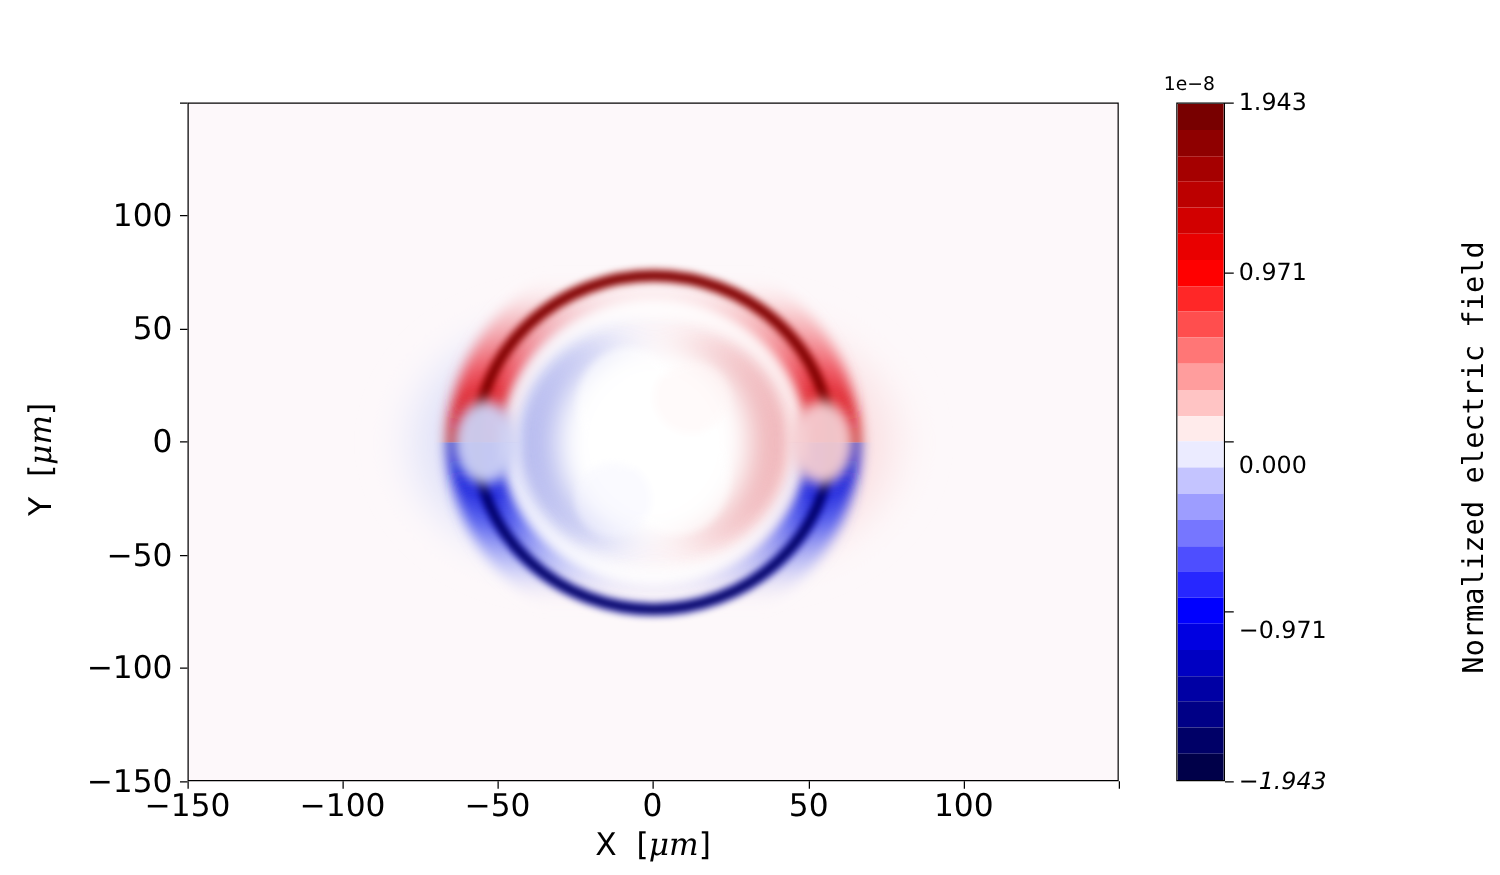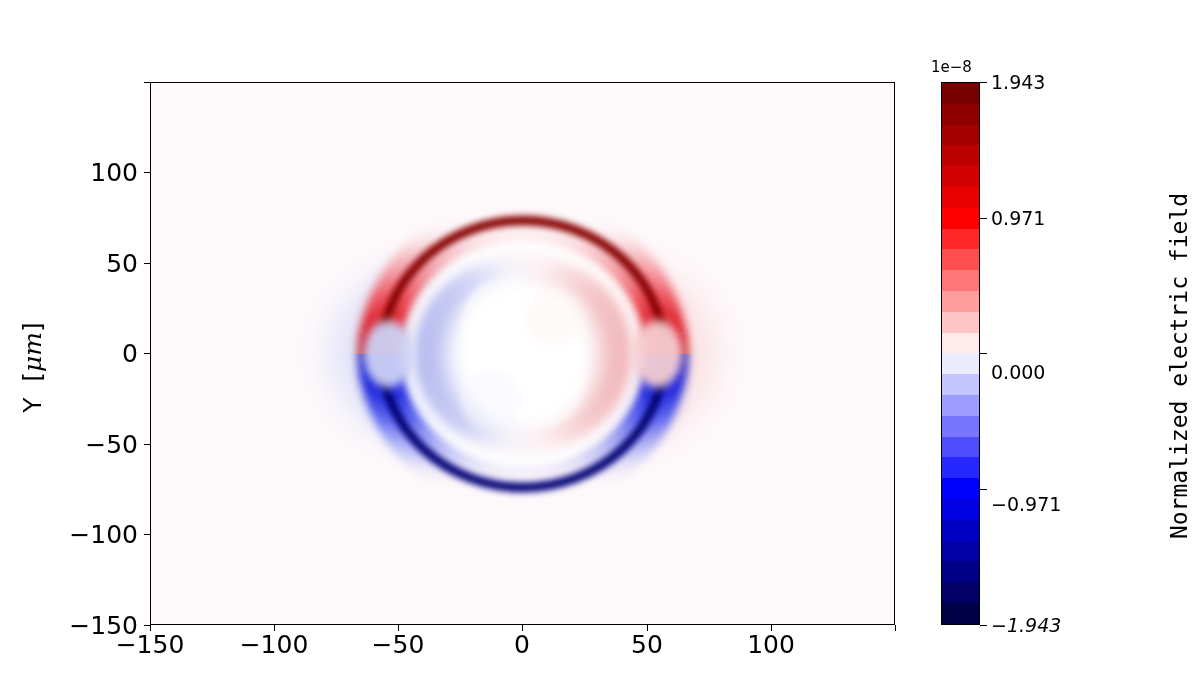--- a/index.html
+++ b/index.html
@@ -226,20 +226,21 @@
   <div class="tick y" style="top:534px;"></div>
   <div class="tick y" style="top:625px;"></div>
 
   <div class="ticklabel y" style="top:172px;">100</div>
   <div class="ticklabel y" style="top:263px;">50</div>
   <div class="ticklabel y" style="top:353px;">0</div>
   <div class="ticklabel y" style="top:444px;">−50</div>
   <div class="ticklabel y" style="top:534px;">−100</div>
   <div class="ticklabel y" style="top:625px;">−150</div>
 
+  <div class="xlabel"><span>X  [</span><span class="mathit">μm</span><span>]</span></div>
 
   <div class="ylabel"><span>Y  [</span><span class="mathit">μm</span><span>]</span></div>
 
   <div class="cbar-offset">1e−8</div>
   <div class="cbar" id="cbar">
       <div class="cbar-band" style="height: 3.84615%; background: rgb(120, 0, 0);"></div>
       <div class="cbar-band" style="height: 3.84615%; background: rgb(143, 0, 0);"></div>
       <div class="cbar-band" style="height: 3.84615%; background: rgb(165, 0, 0);"></div>
       <div class="cbar-band" style="height: 3.84615%; background: rgb(188, 0, 0);"></div>
       <div class="cbar-band" style="height: 3.84615%; background: rgb(210, 0, 0);"></div>

